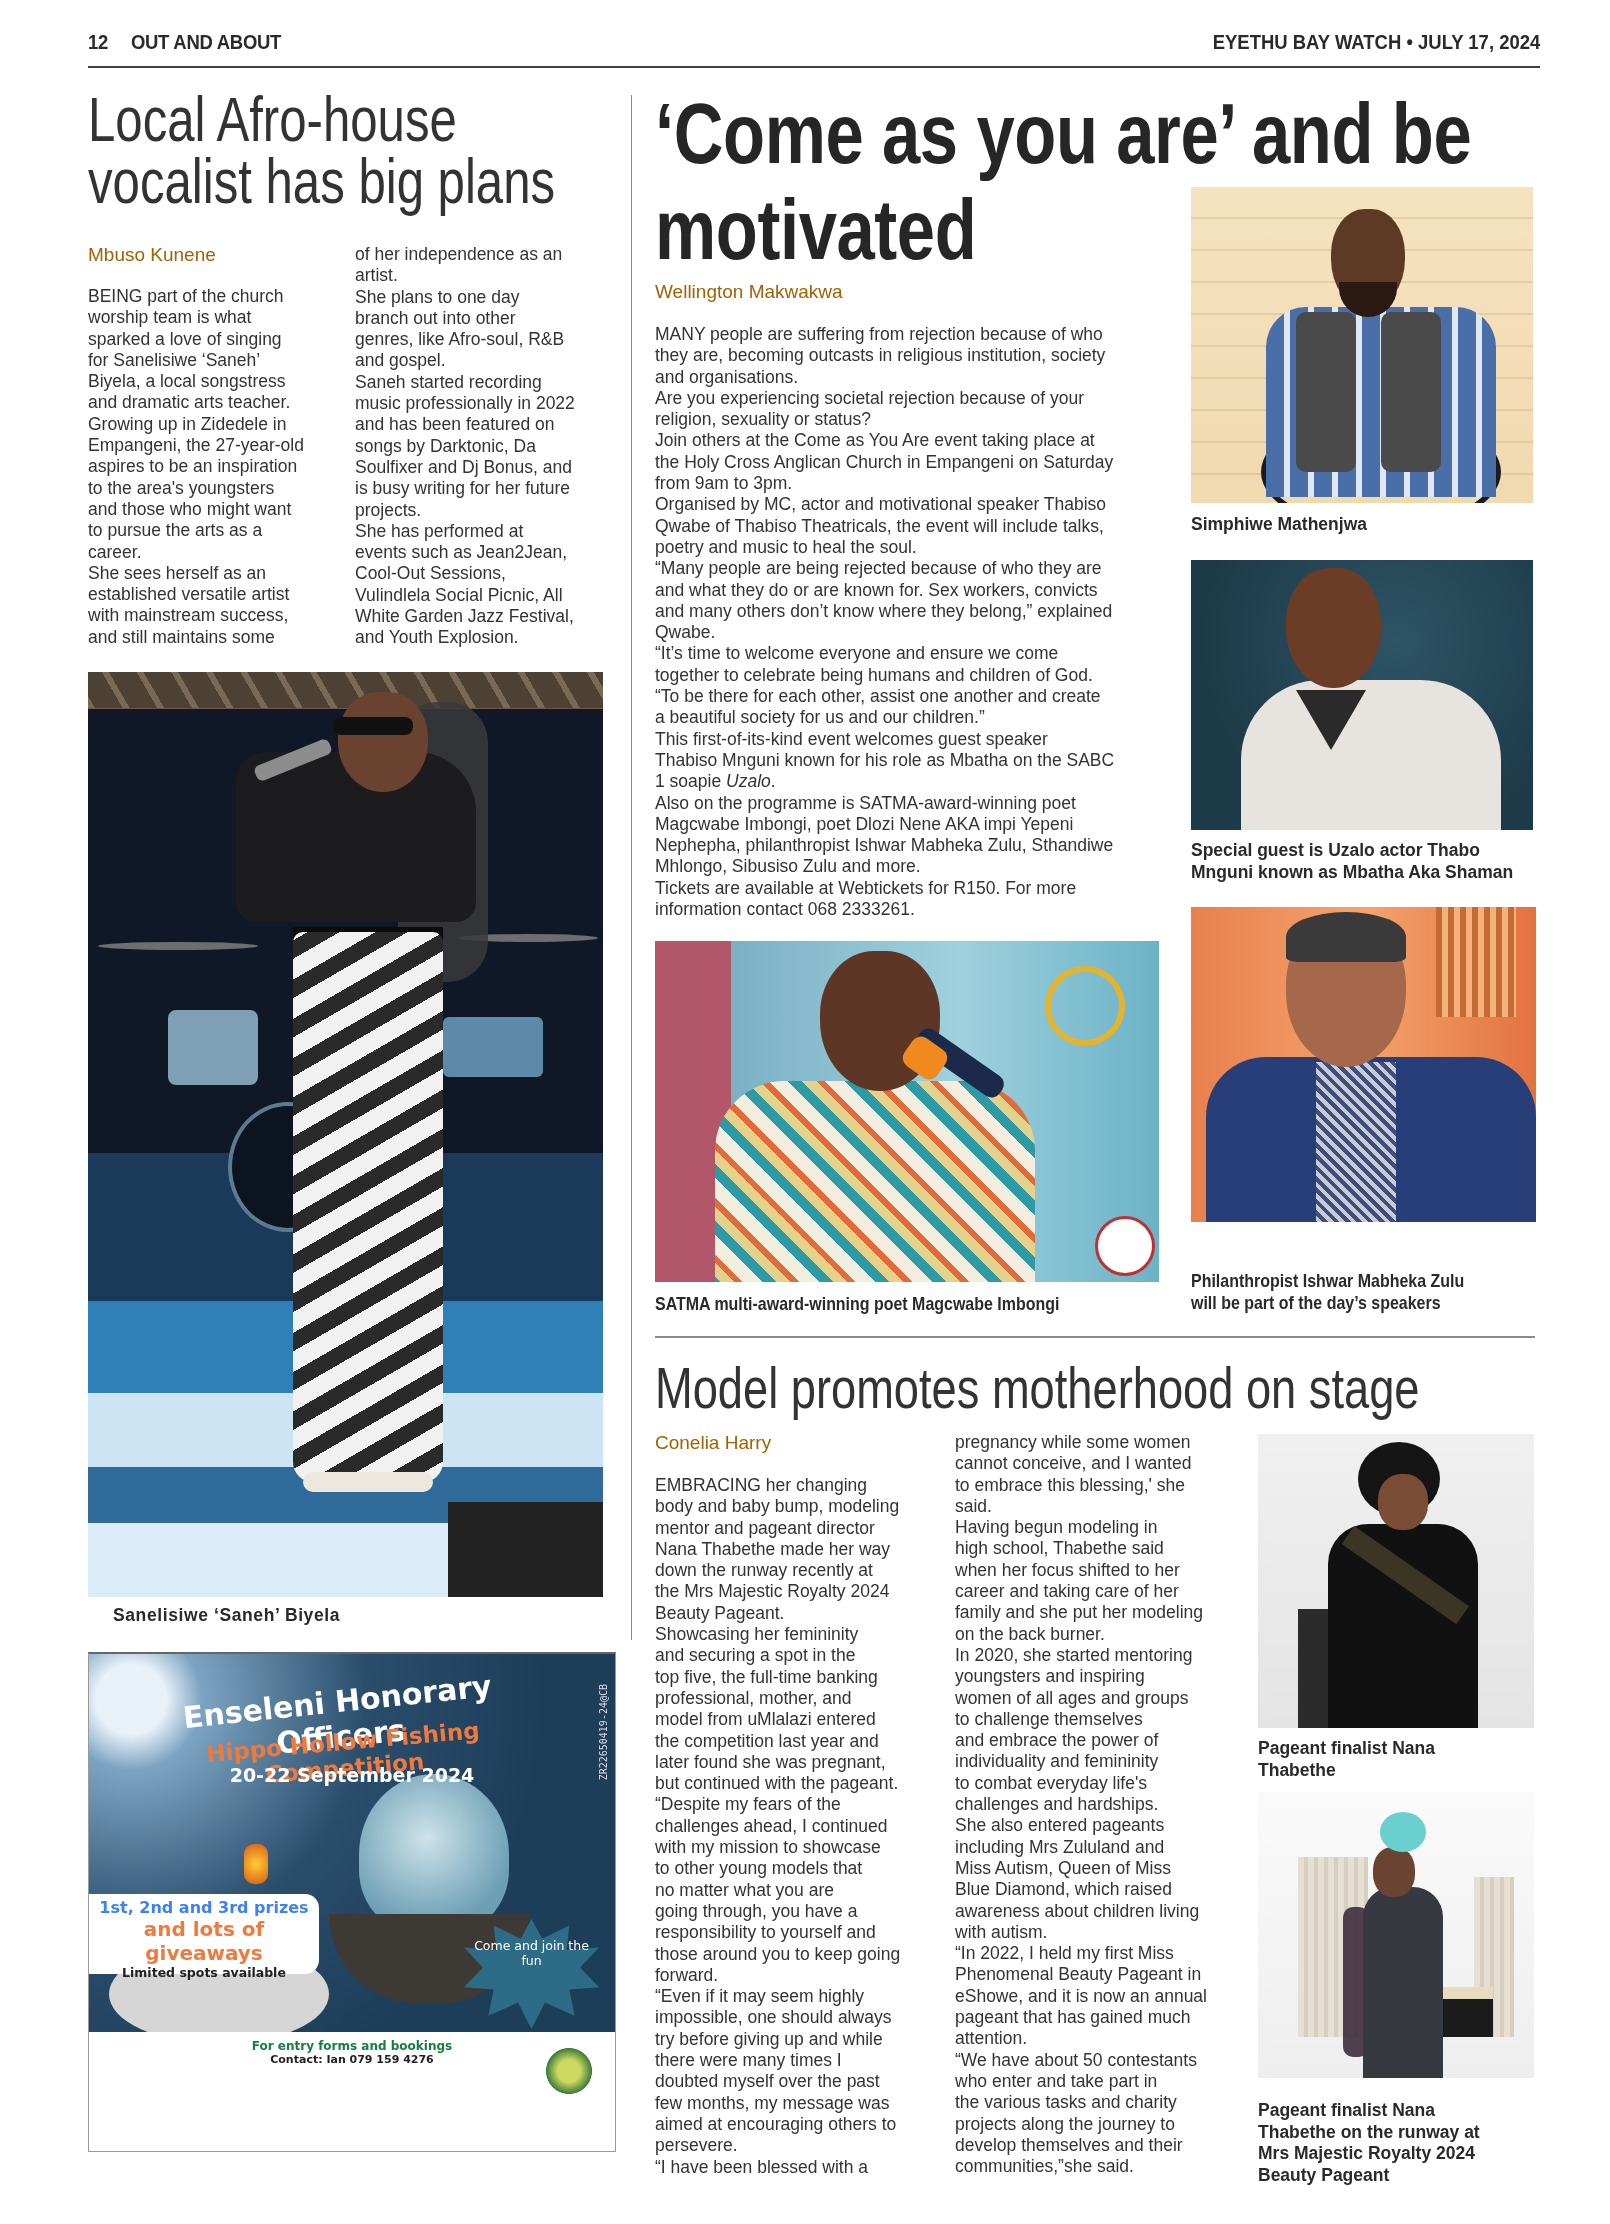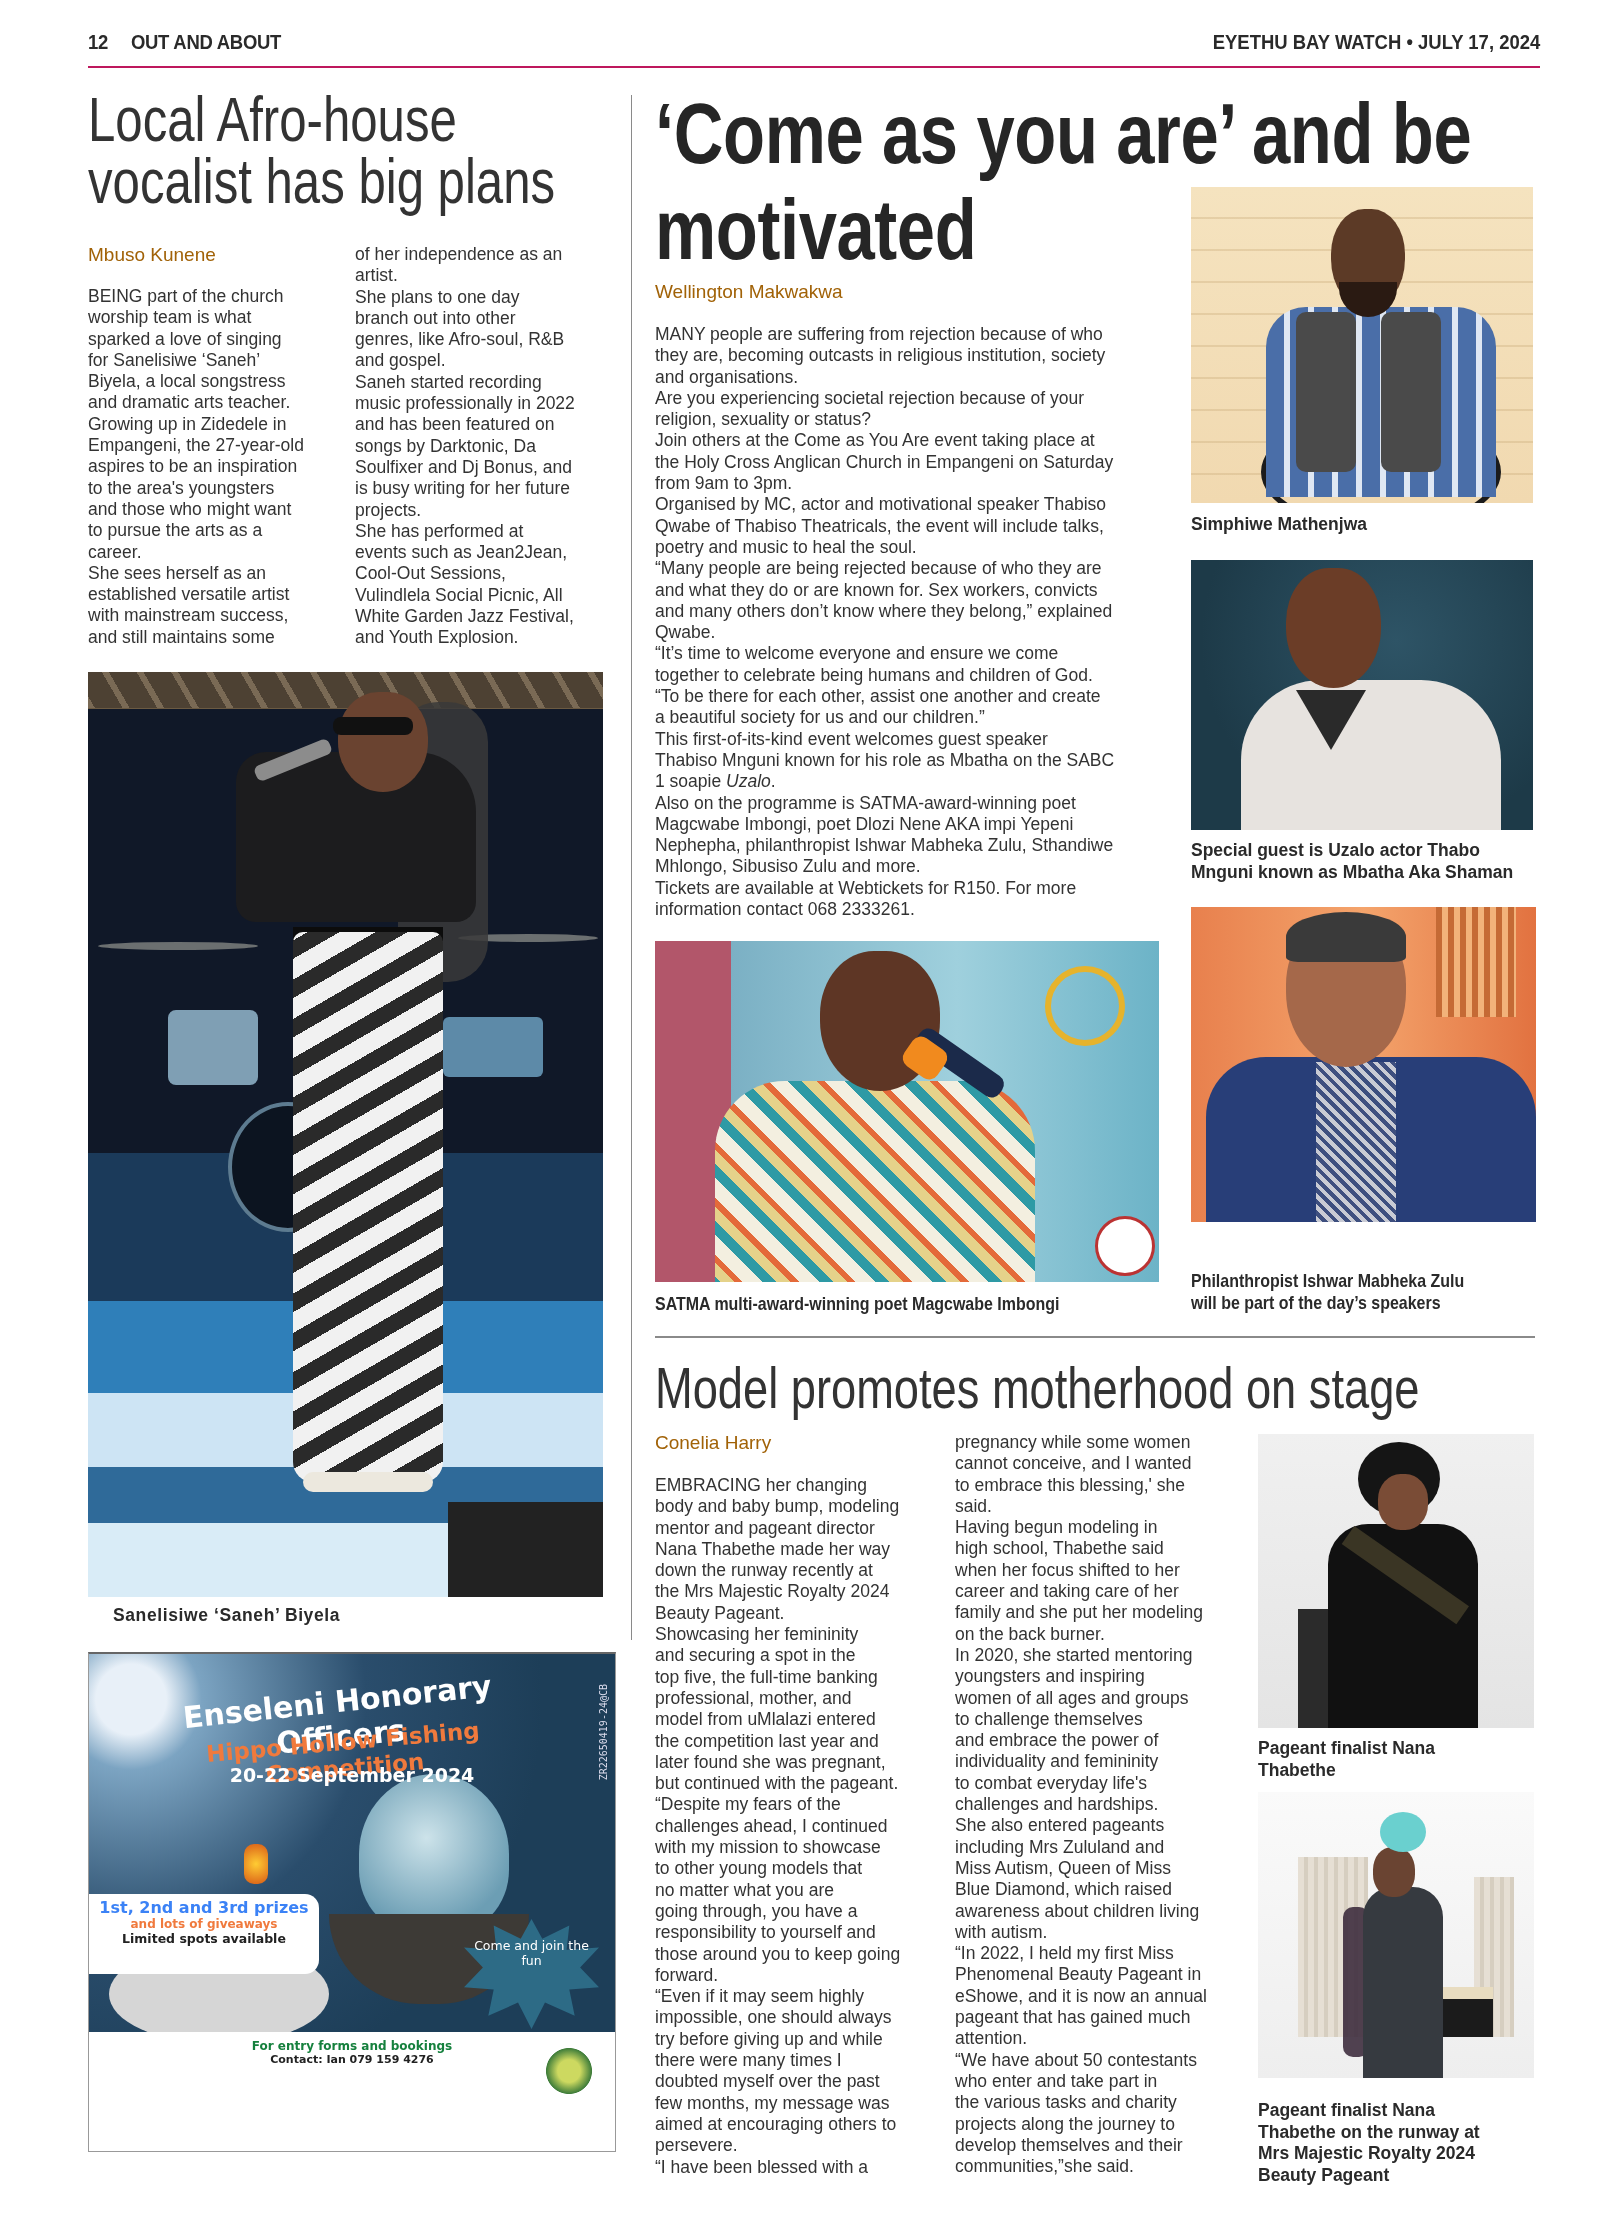--- a/index.html
+++ b/index.html
@@ -2,21 +2,21 @@
 <html><head>
 <meta charset="utf-8">
 <style>
   * { box-sizing: border-box; margin: 0; padding: 0; }
   html, body { width: 1610px; height: 2224px; background: #ffffff; overflow: hidden; }
   body { position: relative; font-family: "Liberation Sans", sans-serif; color: #2b2b2b; }
 
   .abs { position: absolute; }
 
   
-  .page-header { position: absolute; left: 88px; top: 30px; width: 1452px; height: 38px; border-bottom: 2px solid #be185d; }
+  .page-header { position: absolute; left: 88px; top: 30px; width: 1452px; height: 38px; border-bottom: 2px solid #404040; }
   .hdr-left { position: absolute; left: 0; top: 0; font-family: "Liberation Sans", sans-serif; font-weight: bold; font-size: 21px; color: #2a2a2a; letter-spacing: -0.3px; transform: scaleX(0.88); transform-origin: left top; }
   .hdr-left .pg { margin-right: 26px; }
   .hdr-right { position: absolute; right: 0; top: 0; font-weight: bold; font-size: 21px; color: #2a2a2a; transform: scaleX(0.88); transform-origin: right top; }
 
   .col-divider { position: absolute; left: 631px; top: 95px; width: 1px; height: 1545px; background: #8a8a8a; }
 
   
   .hl-light { font-family: "Liberation Sans", sans-serif; font-weight: normal; color: #333; transform: scaleX(0.78); transform-origin: left top; white-space: nowrap; }
   .hl-bold { font-family: "Liberation Sans", sans-serif; font-weight: bold; color: #262626; transform: scaleX(0.8); transform-origin: left top; white-space: nowrap; letter-spacing: -0.5px; }
 
@@ -88,21 +88,21 @@
   .ad-art { position:absolute; left:0; top:0; width:100%; height:378px; background: radial-gradient(circle at 8% 12%, #e8f0f8 0 6%, #7ca4c2 12%, #2a4d6c 40%, #1d3e58 70%); overflow:hidden; }
   .ad-title { position:absolute; left:30px; top:30px; width:440px; text-align:center; font-family:"DejaVu Sans", sans-serif; font-weight:bold; font-size:30px; color:#fff; transform: rotate(-6deg); }
   .ad-sub { position:absolute; left:40px; top:75px; width:430px; text-align:center; font-family:"DejaVu Sans", sans-serif; font-weight:bold; font-size:23px; color:#f07a3d; transform: rotate(-5deg); }
   .ad-date { position:absolute; left:0; top:110px; width:100%; text-align:center; font-family:"DejaVu Sans", sans-serif; font-weight:bold; font-size:19px; color:#fff; }
   .ad-code { position:absolute; right:6px; top:30px; font-family:"DejaVu Sans Mono", monospace; font-size:10px; color:#dde; writing-mode: vertical-rl; transform: rotate(180deg); }
   .ad-hippo { position:absolute; left:270px; top:120px; width:150px; height:160px; border-radius:50% 50% 40% 40%; background: radial-gradient(circle at 45% 40%, #cde3ea, #6c9eb4 70%); }
   .ad-boat { position:absolute; left:240px; top:260px; width:200px; height:90px; border-radius: 0 0 100px 100px; background:#3d3a36; }
   .ad-lamp { position:absolute; left:155px; top:190px; width:24px; height:40px; border-radius:10px; background: radial-gradient(circle, #ffcc33, #d85a16); }
   .ad-prize { position:absolute; left:0; top:240px; width:230px; height:80px; background:#fff; border-radius: 0 14px 14px 0; text-align:center; font-family:"DejaVu Sans", sans-serif; font-weight:bold; padding-top:4px; }
   .ad-prize .p1 { font-size:16px; color:#3b82f6; }
-  .ad-prize .p2 { font-size:12px; color:#f07a3d; }
+  .ad-prize .p2 { font-size:20px; color:#f07a3d; }
   .ad-prize .p3 { font-size:12.5px; color:#222; }
   .ad-fish { position:absolute; left:20px; top:290px; width:220px; height:100px; border-radius:50%; background:#d6d6d6; }
   .ad-star { position:absolute; left:375px; top:265px; width:135px; height:110px; background:#2d6b86;
     clip-path: polygon(50% 0,58% 18%,78% 6%,76% 28%,100% 26%,86% 44%,100% 62%,78% 64%,82% 88%,60% 76%,50% 100%,40% 76%,18% 88%,22% 64%,0 62%,14% 44%,0 26%,24% 28%,22% 6%,42% 18%); }
   .ad-star-text { position:absolute; left:375px; top:284px; width:135px; text-align:center; font-family:"DejaVu Sans", sans-serif; font-weight:normal; font-size:12.5px; line-height:15px; color:#fff; }
   .ad-footer { position:absolute; left:0; top:385px; width:100%; text-align:center; font-family:"DejaVu Sans", sans-serif; font-weight:bold; }
   .ad-footer .f1 { font-size:12px; color:#15803d; }
   .ad-footer .f2 { font-size:11px; color:#222; }
   .ad-logo { position:absolute; right:22px; top:388px; width:48px; height:58px; border-radius: 50%; background: radial-gradient(circle, #cdd960 0 30%, #3f7d3a 60%, transparent 62%); }
 

